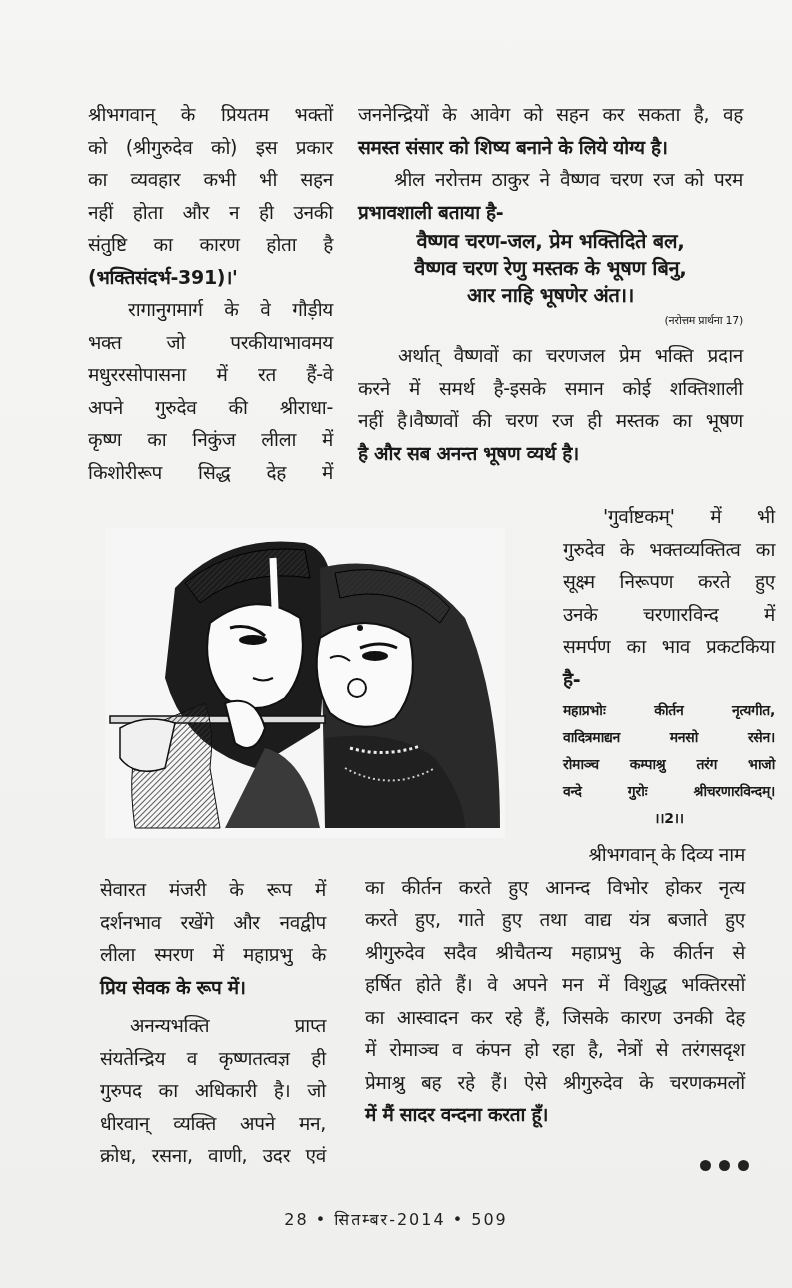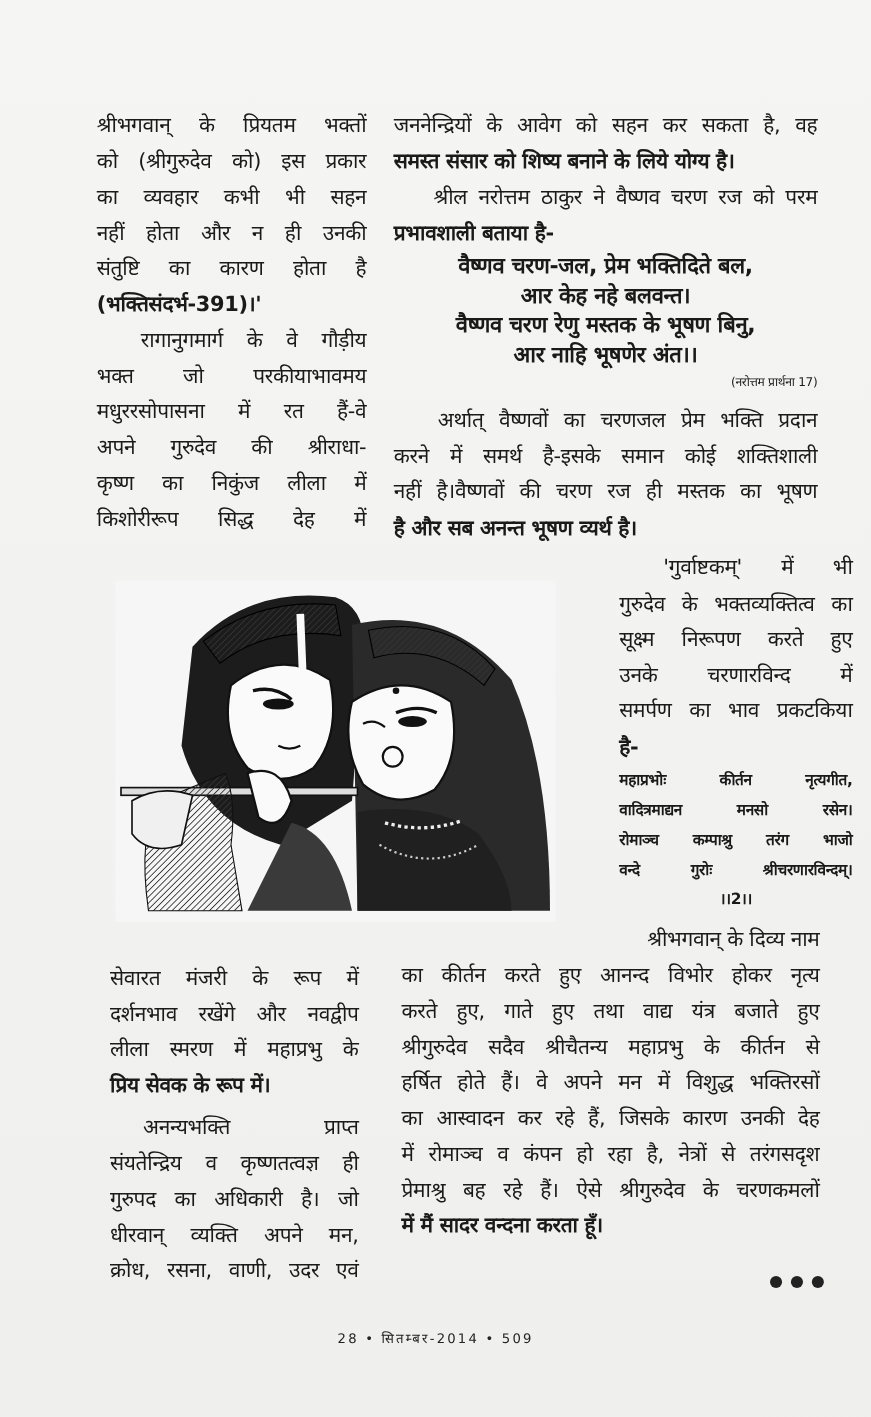--- a/index.html
+++ b/index.html
@@ -18,21 +18,21 @@
   .verse { font-weight: bold; text-align: center; font-size: 20px; line-height: 27px; }
   .ref { text-align: right; font-size: 11px; line-height: 24px; }
   .sverse { font-weight: bold; font-size: 14px; line-height: 27px; text-align: justify; text-align-last: justify; }
   .center { text-align: center !important; text-align-last: center !important; }
   .illus {
     position: absolute; left: 105px; top: 528px; width: 400px; height: 310px;
     background: #f7f7f7; overflow: hidden;
   }
   .footer {
     position: absolute; left: 0; right: 0; top: 1208px; text-align: center;
-    font-size: 12px; letter-spacing: 2px; color: #222;
+    font-size: 16px; letter-spacing: 2px; color: #222;
   }
   .dots { position: absolute; left: 700px; top: 1160px; display: flex; gap: 8px; }
   .dot { width: 11px; height: 11px; border-radius: 50%; background: #222; }
 </style>
 </head>
 <body>
 
 <div class="page">
 
   <div class="col" style="left:88px; top:98px; width:245px;">
@@ -50,21 +50,20 @@
     <p class="just">किशोरीरूप सिद्ध देह में</p>
   </div>
 
   <div class="col" style="left:358px; top:98px; width:385px;">
     <p class="just">जननेन्द्रियों के आवेग को सहन कर सकता है, वह</p>
     <p class="last">समस्त संसार को शिष्य बनाने के लिये योग्य है।</p>
     <p class="just" style="padding-left:36px;">श्रील नरोत्तम ठाकुर ने वैष्णव चरण रज को परम</p>
     <p class="last">प्रभावशाली बताया है-</p>
     <div style="margin-top:0;">
       <p class="verse">वैष्णव चरण-जल, प्रेम भक्तिदिते बल,</p>
-      <p class="verse">आर केह नहे बलवन्त।</p>
       <p class="verse">वैष्णव चरण रेणु मस्तक के भूषण बिनु,</p>
       <p class="verse">आर नाहि भूषणेर अंत।।</p>
       <p class="ref">(नरोत्तम प्रार्थना 17)</p>
     </div>
     <div style="height:6px;"></div>
     <p class="just" style="padding-left:40px;">अर्थात् वैष्णवों का चरणजल प्रेम भक्ति प्रदान</p>
     <p class="just">करने में समर्थ है-इसके समान कोई शक्तिशाली</p>
     <p class="just">नहीं है।वैष्णवों की चरण रज ही मस्तक का भूषण</p>
     <p class="last">है और सब अनन्त भूषण व्यर्थ है।</p>
   </div>

